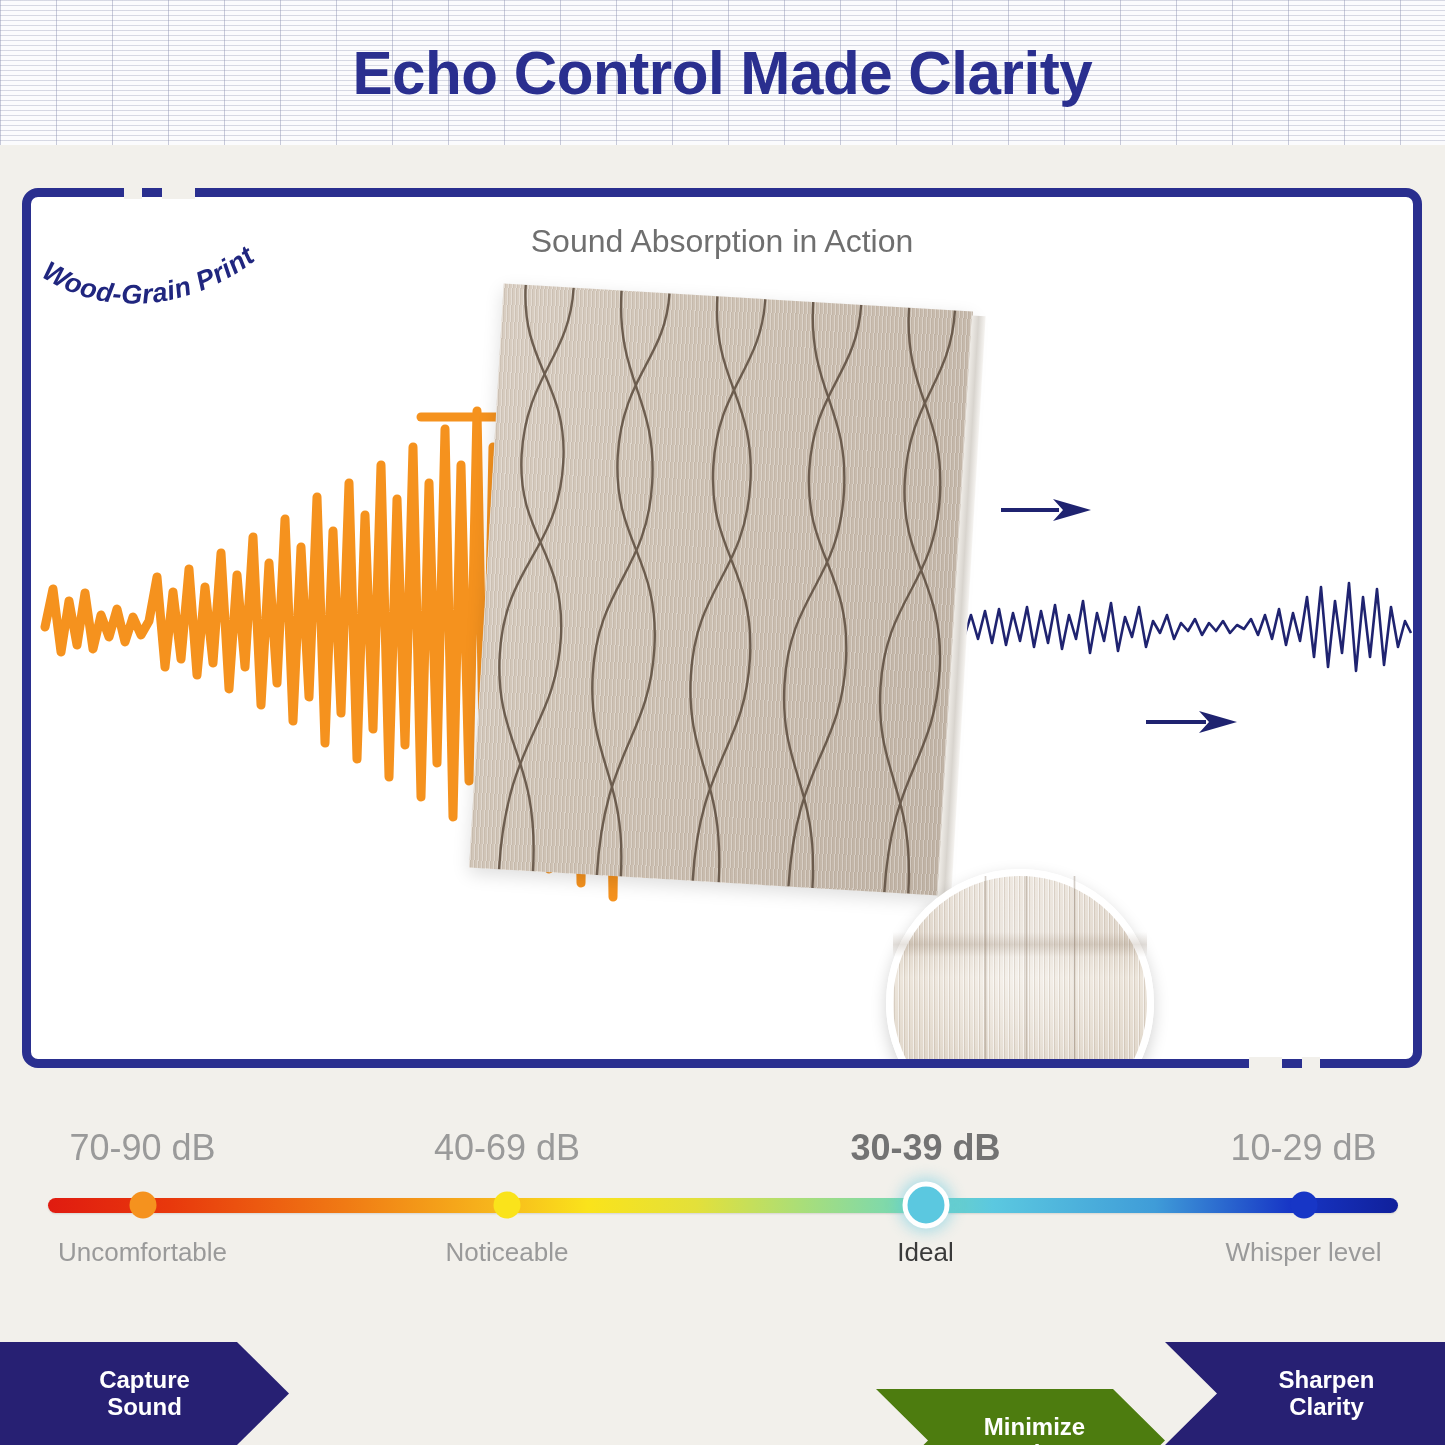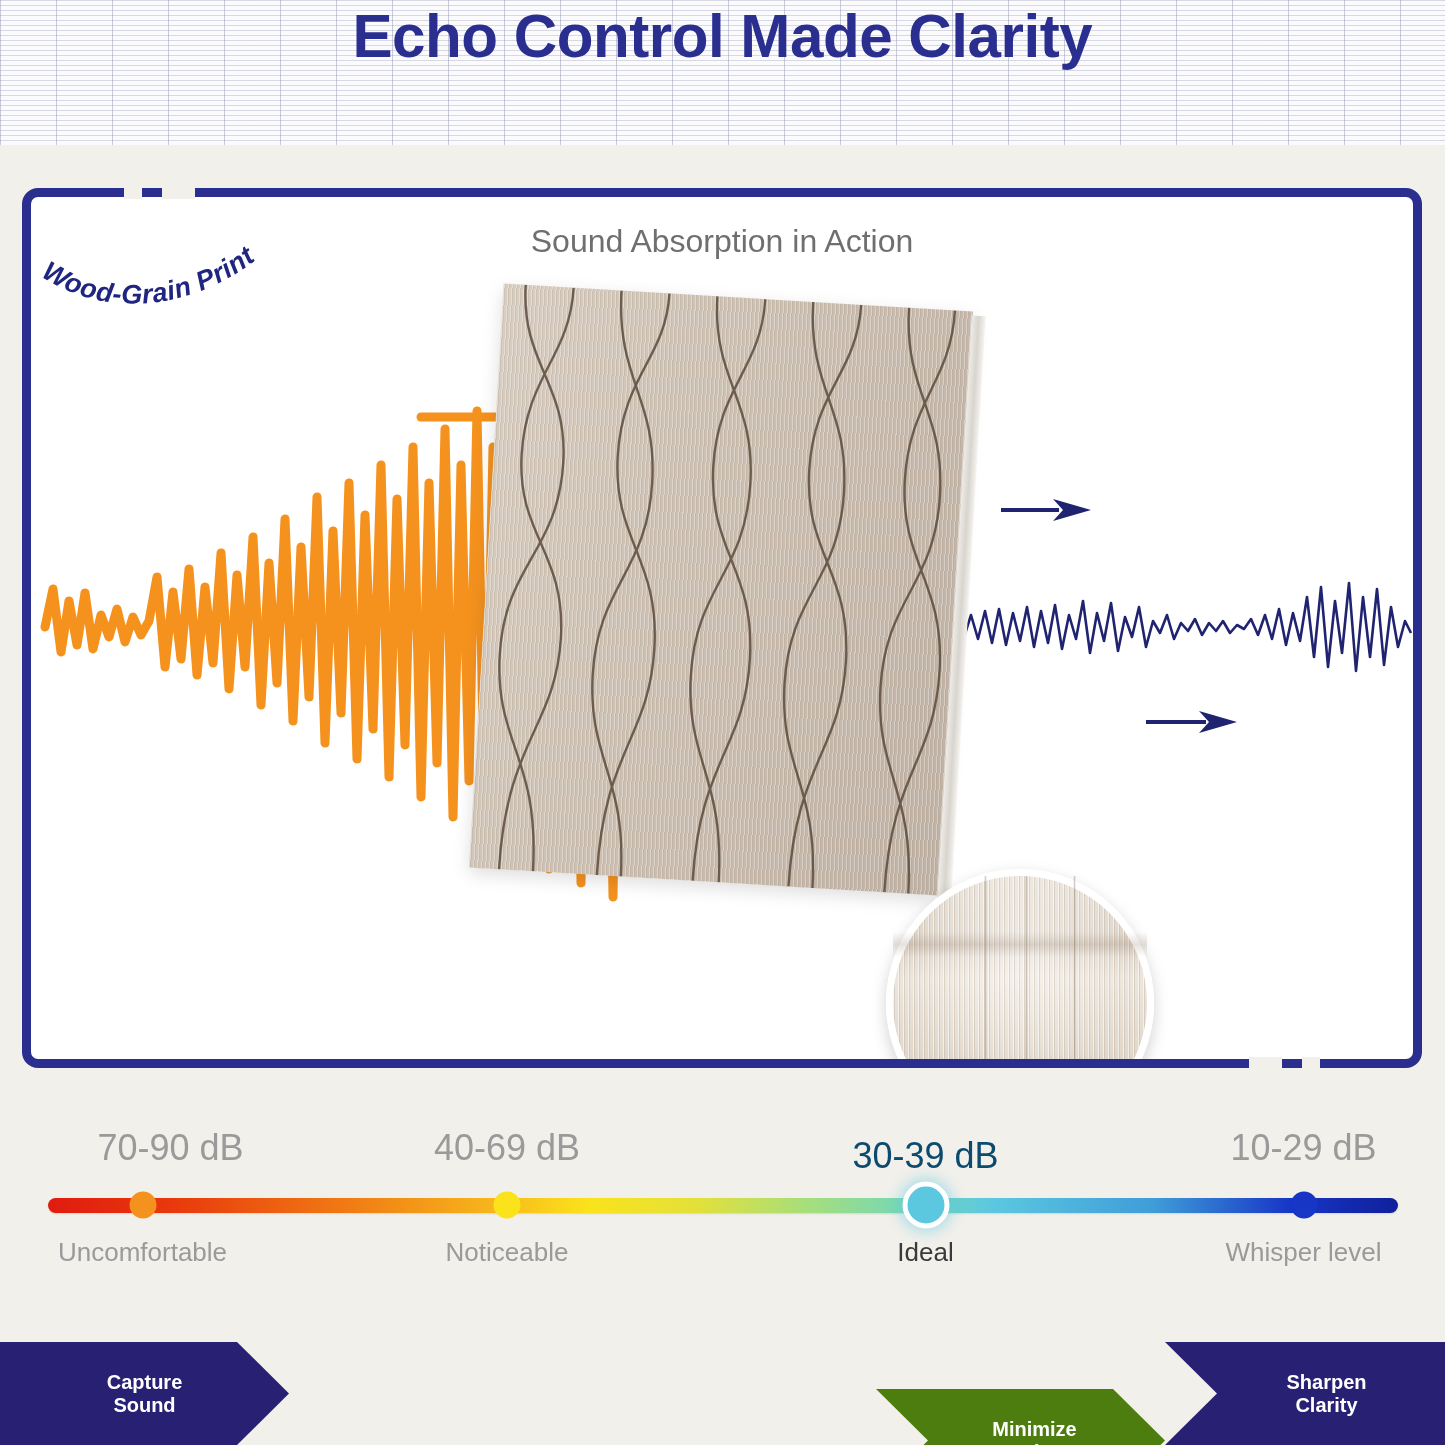--- a/index.html
+++ b/index.html
@@ -18,20 +18,21 @@
     width: 1445px; height: 145px;
     background:
       repeating-linear-gradient(to bottom,
         rgba(140,145,175,0.33) 0px, rgba(140,145,175,0.33) 1px,
         rgba(255,255,255,0) 1px, rgba(255,255,255,0) 5px),
       repeating-linear-gradient(to right,
         rgba(130,135,170,0.42) 0px, rgba(130,135,170,0.42) 1px,
         rgba(255,255,255,0) 1px, rgba(255,255,255,0) 56px),
       #FBFBFD;
     display: flex;
+    align-items: center;
     justify-content: center;
   }
   .header-title {
     font-size: 62px;
     font-weight: bold;
     color: #2A2F8F;
     letter-spacing: -0.5px;
     white-space: nowrap;
     transform: scaleX(0.97);
   }
@@ -149,38 +150,38 @@
     border: 5px solid #FFFFFF;
     box-shadow: 0 0 14px 4px rgba(91,200,224,0.45);
   }
   .tick-label {
     position: absolute;
     transform: translateX(-50%);
     text-align: center;
     white-space: nowrap;
   }
   .tick-db    { top: 32px; font-size: 36px; color: #9A9A9A; }
-  .tick-db.hl { color: #0c4a6e; font-weight: normal; margin-top: 8px; }
+  .tick-db.hl { color: #737373; font-weight: bold; }
   .tick-name  { top: 142px; font-size: 26px; color: #9A9A9A; }
   .tick-name.hl { color: #3A3A3A; }
 
   
   .flow {
     position: absolute;
     left: 0; bottom: 0;
     width: 1445px; height: 103px;
   }
   .chev {
     position: absolute;
     top: 0; height: 103px;
     display: flex;
     align-items: center;
     justify-content: center;
     color: #FFFFFF;
-    font-size: 20px;
+    font-size: 24px;
     font-weight: bold;
     line-height: 1.12;
     text-align: center;
   }
   .chev span { display: block; }
 </style>
 </head>
 <body>
 
 <div class="header">
@@ -282,21 +283,21 @@
 
   <div class="notch t1"></div>
   <div class="notch t2"></div>
   <div class="notch b1"></div>
   <div class="notch b2"></div>
 </div>
 
 <div class="scale">
   <div class="scale-bar"></div>
   <div id="scale-marks">
-      <div class="tick-label tick-db" style="left: 142.5px; margin-left: 28px;">70-90 dB</div>
+      <div class="tick-label tick-db" style="left: 142.5px;">70-90 dB</div>
       <div class="dot small" style="left: 142.5px; background: rgb(245, 146, 30);"></div>
       <div class="tick-label tick-name" style="left: 142.5px;">Uncomfortable</div>
       <div class="tick-label tick-db" style="left: 507px;">40-69 dB</div>
       <div class="dot small" style="left: 507px; background: rgb(250, 227, 27);"></div>
       <div class="tick-label tick-name" style="left: 507px;">Noticeable</div>
       <div class="tick-label tick-db hl" style="left: 925.5px;">30-39 dB</div>
       <div class="dot active" style="left: 925.5px;"></div>
       <div class="tick-label tick-name hl" style="left: 925.5px;">Ideal</div>
       <div class="tick-label tick-db" style="left: 1303.5px;">10-29 dB</div>
       <div class="dot small" style="left: 1303.5px; background: rgb(23, 54, 198);"></div>

